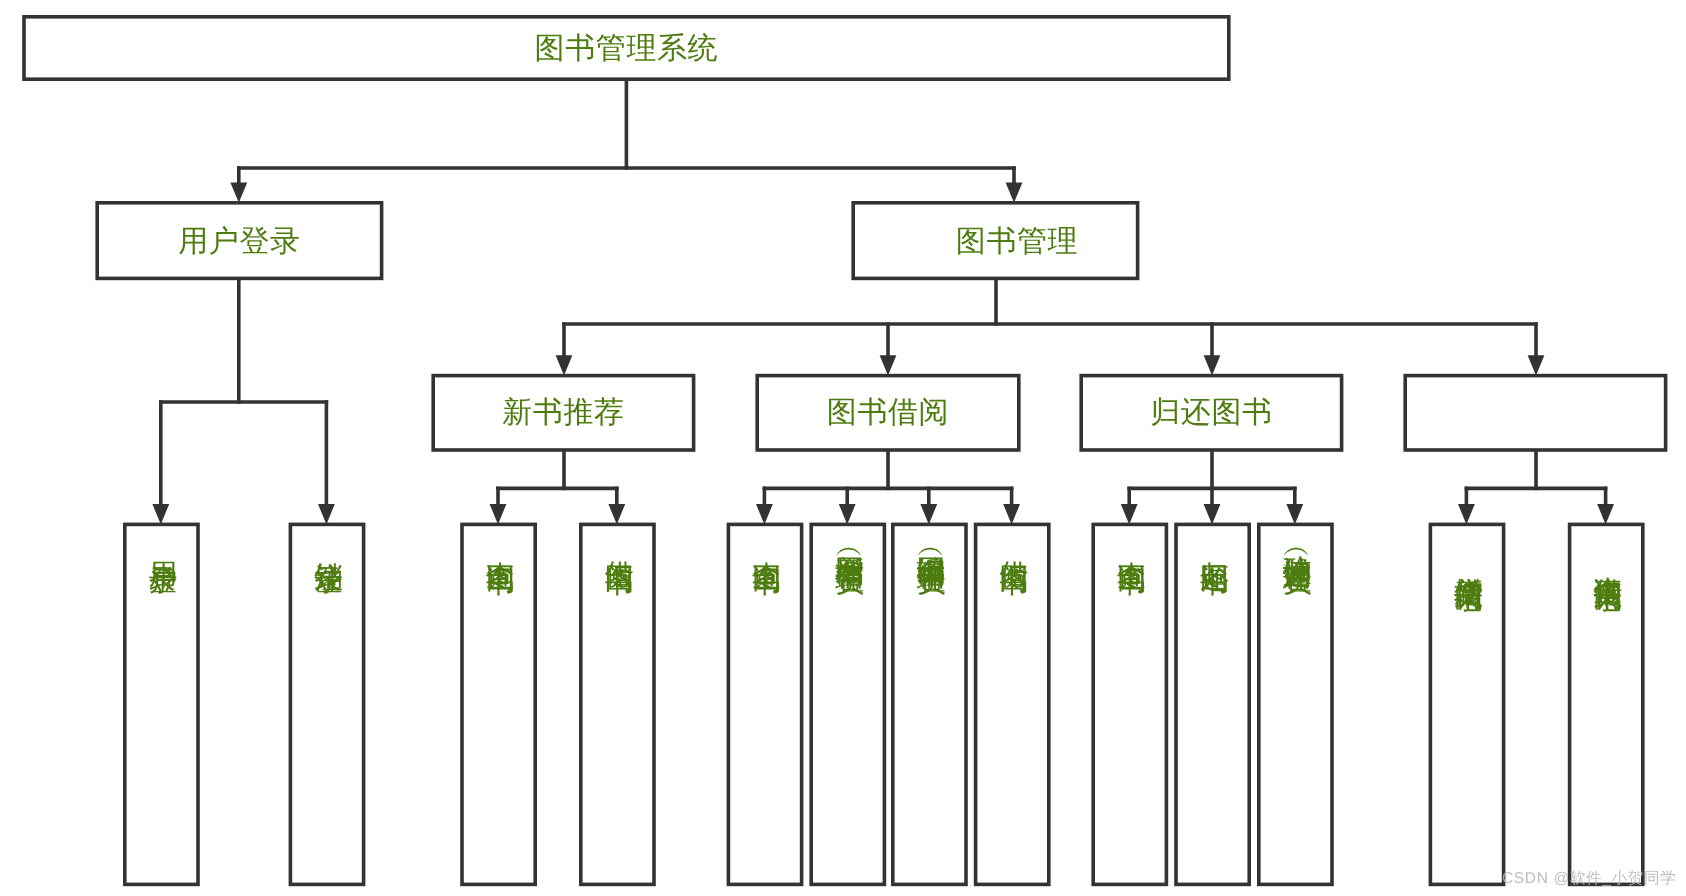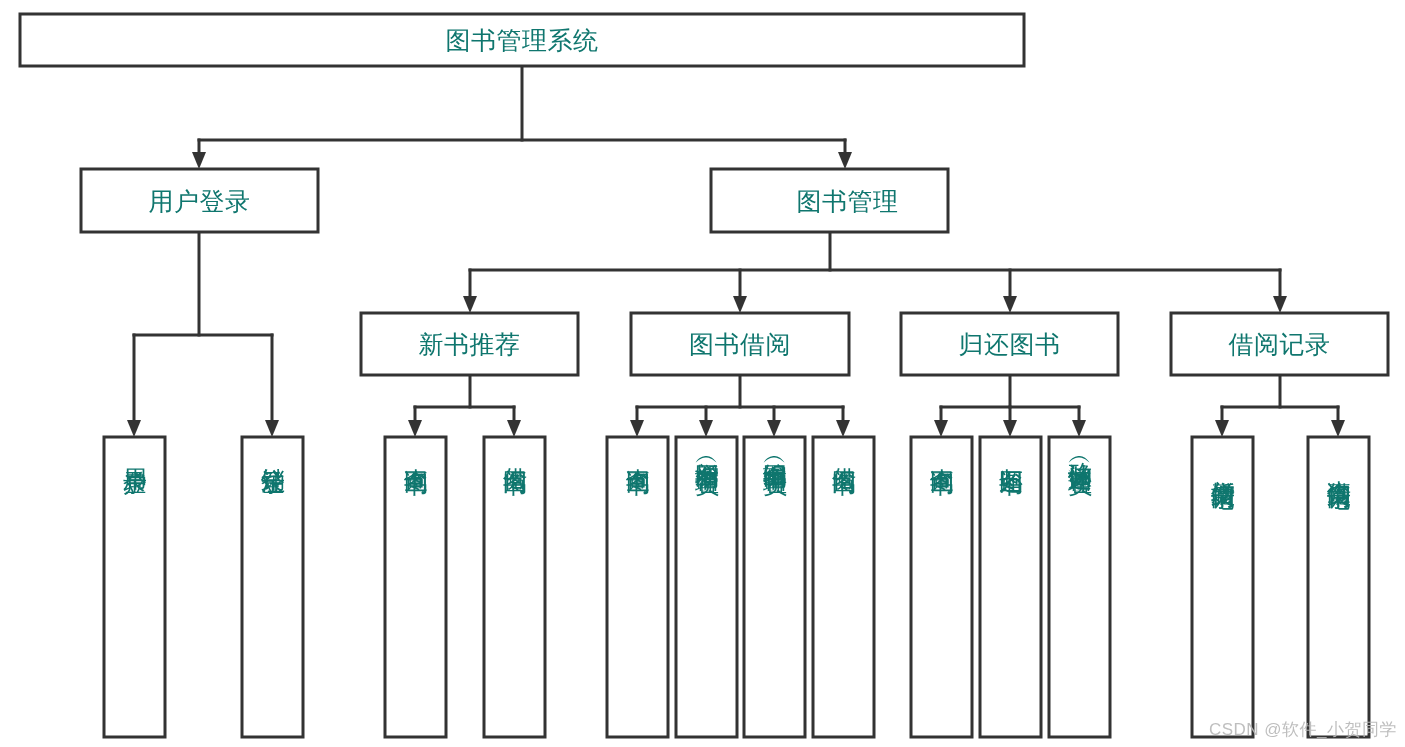--- a/index.html
+++ b/index.html
@@ -37,21 +37,21 @@
   }
   .arrow-head {
     fill: #333333;
     stroke: none;
   }
   .node-label {
     position: absolute;
     display: flex;
     align-items: center;
     justify-content: center;
-    color: #0f766e;
+    color: #4d7c0f;
     font-family: "Liberation Sans", "DejaVu Sans", sans-serif;
     font-size: 25px;
     line-height: 1.12;
     letter-spacing: 0.5px;
     white-space: nowrap;
     pointer-events: none;
     -webkit-font-smoothing: antialiased;
   }
   .node-label.vertical {
     writing-mode: vertical-rl;
@@ -65,21 +65,21 @@
   }
   .node-hit {
     position: absolute;
     background: transparent;
   }
   #watermark {
     position: absolute;
     right: 8px;
     bottom: 6px;
     font-family: "Liberation Sans", "DejaVu Sans", sans-serif;
-    font-size: 17px;
+    font-size: 13px;
     color: #b9b9b9;
     letter-spacing: 0.5px;
     white-space: nowrap;
     opacity: 0.92;
   }
 </style>
 </head>
 <body>
 
 <div id="diagram-root">
@@ -194,21 +194,20 @@
   </svg>
 
   <div class="node-label" style="left:20px; top:14px; width:1004px; height:52px;">图书管理系统</div>
 
   <div class="node-label" style="left:81px; top:169px; width:237px; height:63px;">用户登录</div>
   <div class="node-label" style="left:711px; top:169px; width:237px; height:63px;margin-left:18px;">图书管理</div>
 
   <div class="node-label" style="left:631px; top:313px; width:218px; height:62px;">图书借阅</div>
   <div class="node-label" style="left:361px; top:313px; width:217px; height:62px;">新书推荐</div>
   <div class="node-label" style="left:901px; top:313px; width:217px; height:62px;">归还图书</div>
-  <div class="node-label" style="left:1171px; top:313px; width:217px; height:62px;">借阅记录</div>
 
   <div class="node-label vertical" style="left:104px; top:437px; width:61px; height:300px;">用户登录</div>
   <div class="node-label vertical" style="left:242px; top:437px; width:61px; height:300px;">注销登录</div>
 
   <div class="node-label vertical" style="left:385px; top:437px; width:61px; height:300px;">查询图书</div>
   <div class="node-label vertical" style="left:484px; top:437px; width:61px; height:300px;">借阅图书</div>
 
   <div class="node-label vertical" style="left:607px; top:437px; width:61px; height:300px;">查询图书</div>
   <div class="node-label vertical" style="left:676px; top:437px; width:61px; height:300px; padding-top:6px;">新增图书（管理员）</div>
   <div class="node-label vertical" style="left:744px; top:437px; width:61px; height:300px; padding-top:6px;">编辑图书（管理员）</div>

